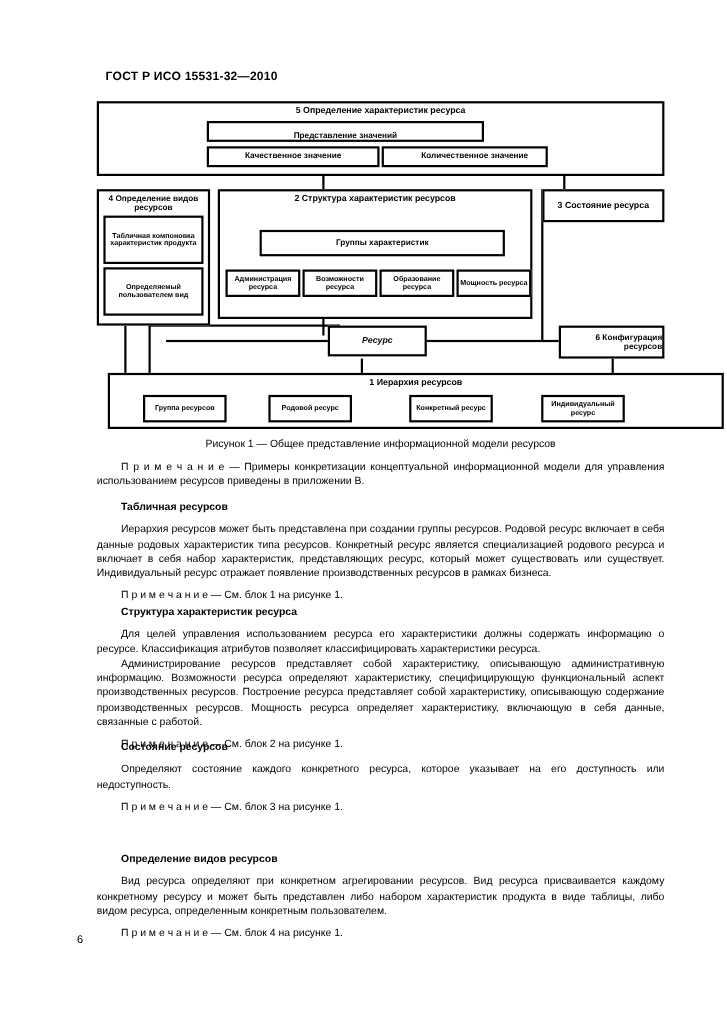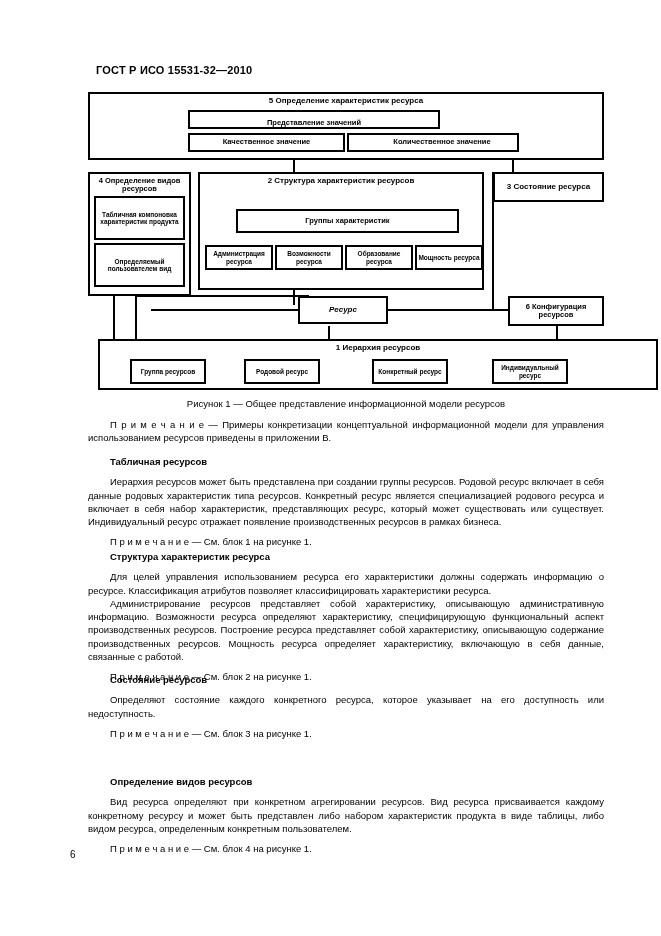--- a/index.html
+++ b/index.html
@@ -122,21 +122,21 @@
 
   <div class="box title-top f8" style="left:0px; top:0px; width:516px; height:68px;">
     <span>5 Определение характеристик ресурса</span>
   </div>
   <div class="box f75" style="left:100px; top:18px; width:252px; height:19px;align-items:flex-end;">
     <span>Представление значений</span>
   </div>
   <div class="box f75" style="left:100px; top:41px; width:157px; height:19px;">
     <span>Качественное значение</span>
   </div>
-  <div class="box f75" style="left:259px; top:41px; width:172px; height:19px;padding-left:18px;">
+  <div class="box f75" style="left:259px; top:41px; width:151px; height:19px;padding-left:18px;">
     <span>Количественное значение</span>
   </div>
 
   <div class="box title-top f75" style="left:0px; top:80px; width:103px; height:124px;">
     <span>4 Определение видов ресурсов</span>
   </div>
   <div class="box f65" style="left:6px; top:104px; width:91px; height:44px;">
     <span>Табличная компоновка характеристик продукта</span>
   </div>
   <div class="box f65" style="left:6px; top:151px; width:91px; height:44px;">
@@ -163,21 +163,21 @@
   </div>
 
   <div class="box f8" style="left:405px; top:80px; width:111px; height:30px;">
     <span>3 Состояние ресурса</span>
   </div>
 
   <div class="box f8" style="left:210px; top:204px; width:90px; height:28px;font-style:italic;">
     <span>Ресурс</span>
   </div>
 
-  <div class="box f75" style="left:420px; top:204px; width:96px; height:30px;">
+  <div class="box f75" style="left:420px; top:204px; width:96px; height:30px;text-align:right;">
     <span>6 Конфигурация ресурсов</span>
   </div>
 
   <div class="box title-top f8" style="left:10px; top:247px; width:560px; height:51px;">
     <span>1 Иерархия ресурсов</span>
   </div>
   <div class="box f65" style="left:42px; top:267px; width:76px; height:25px;">
     <span>Группа ресурсов</span>
   </div>
   <div class="box f65" style="left:156px; top:267px; width:76px; height:25px;">

